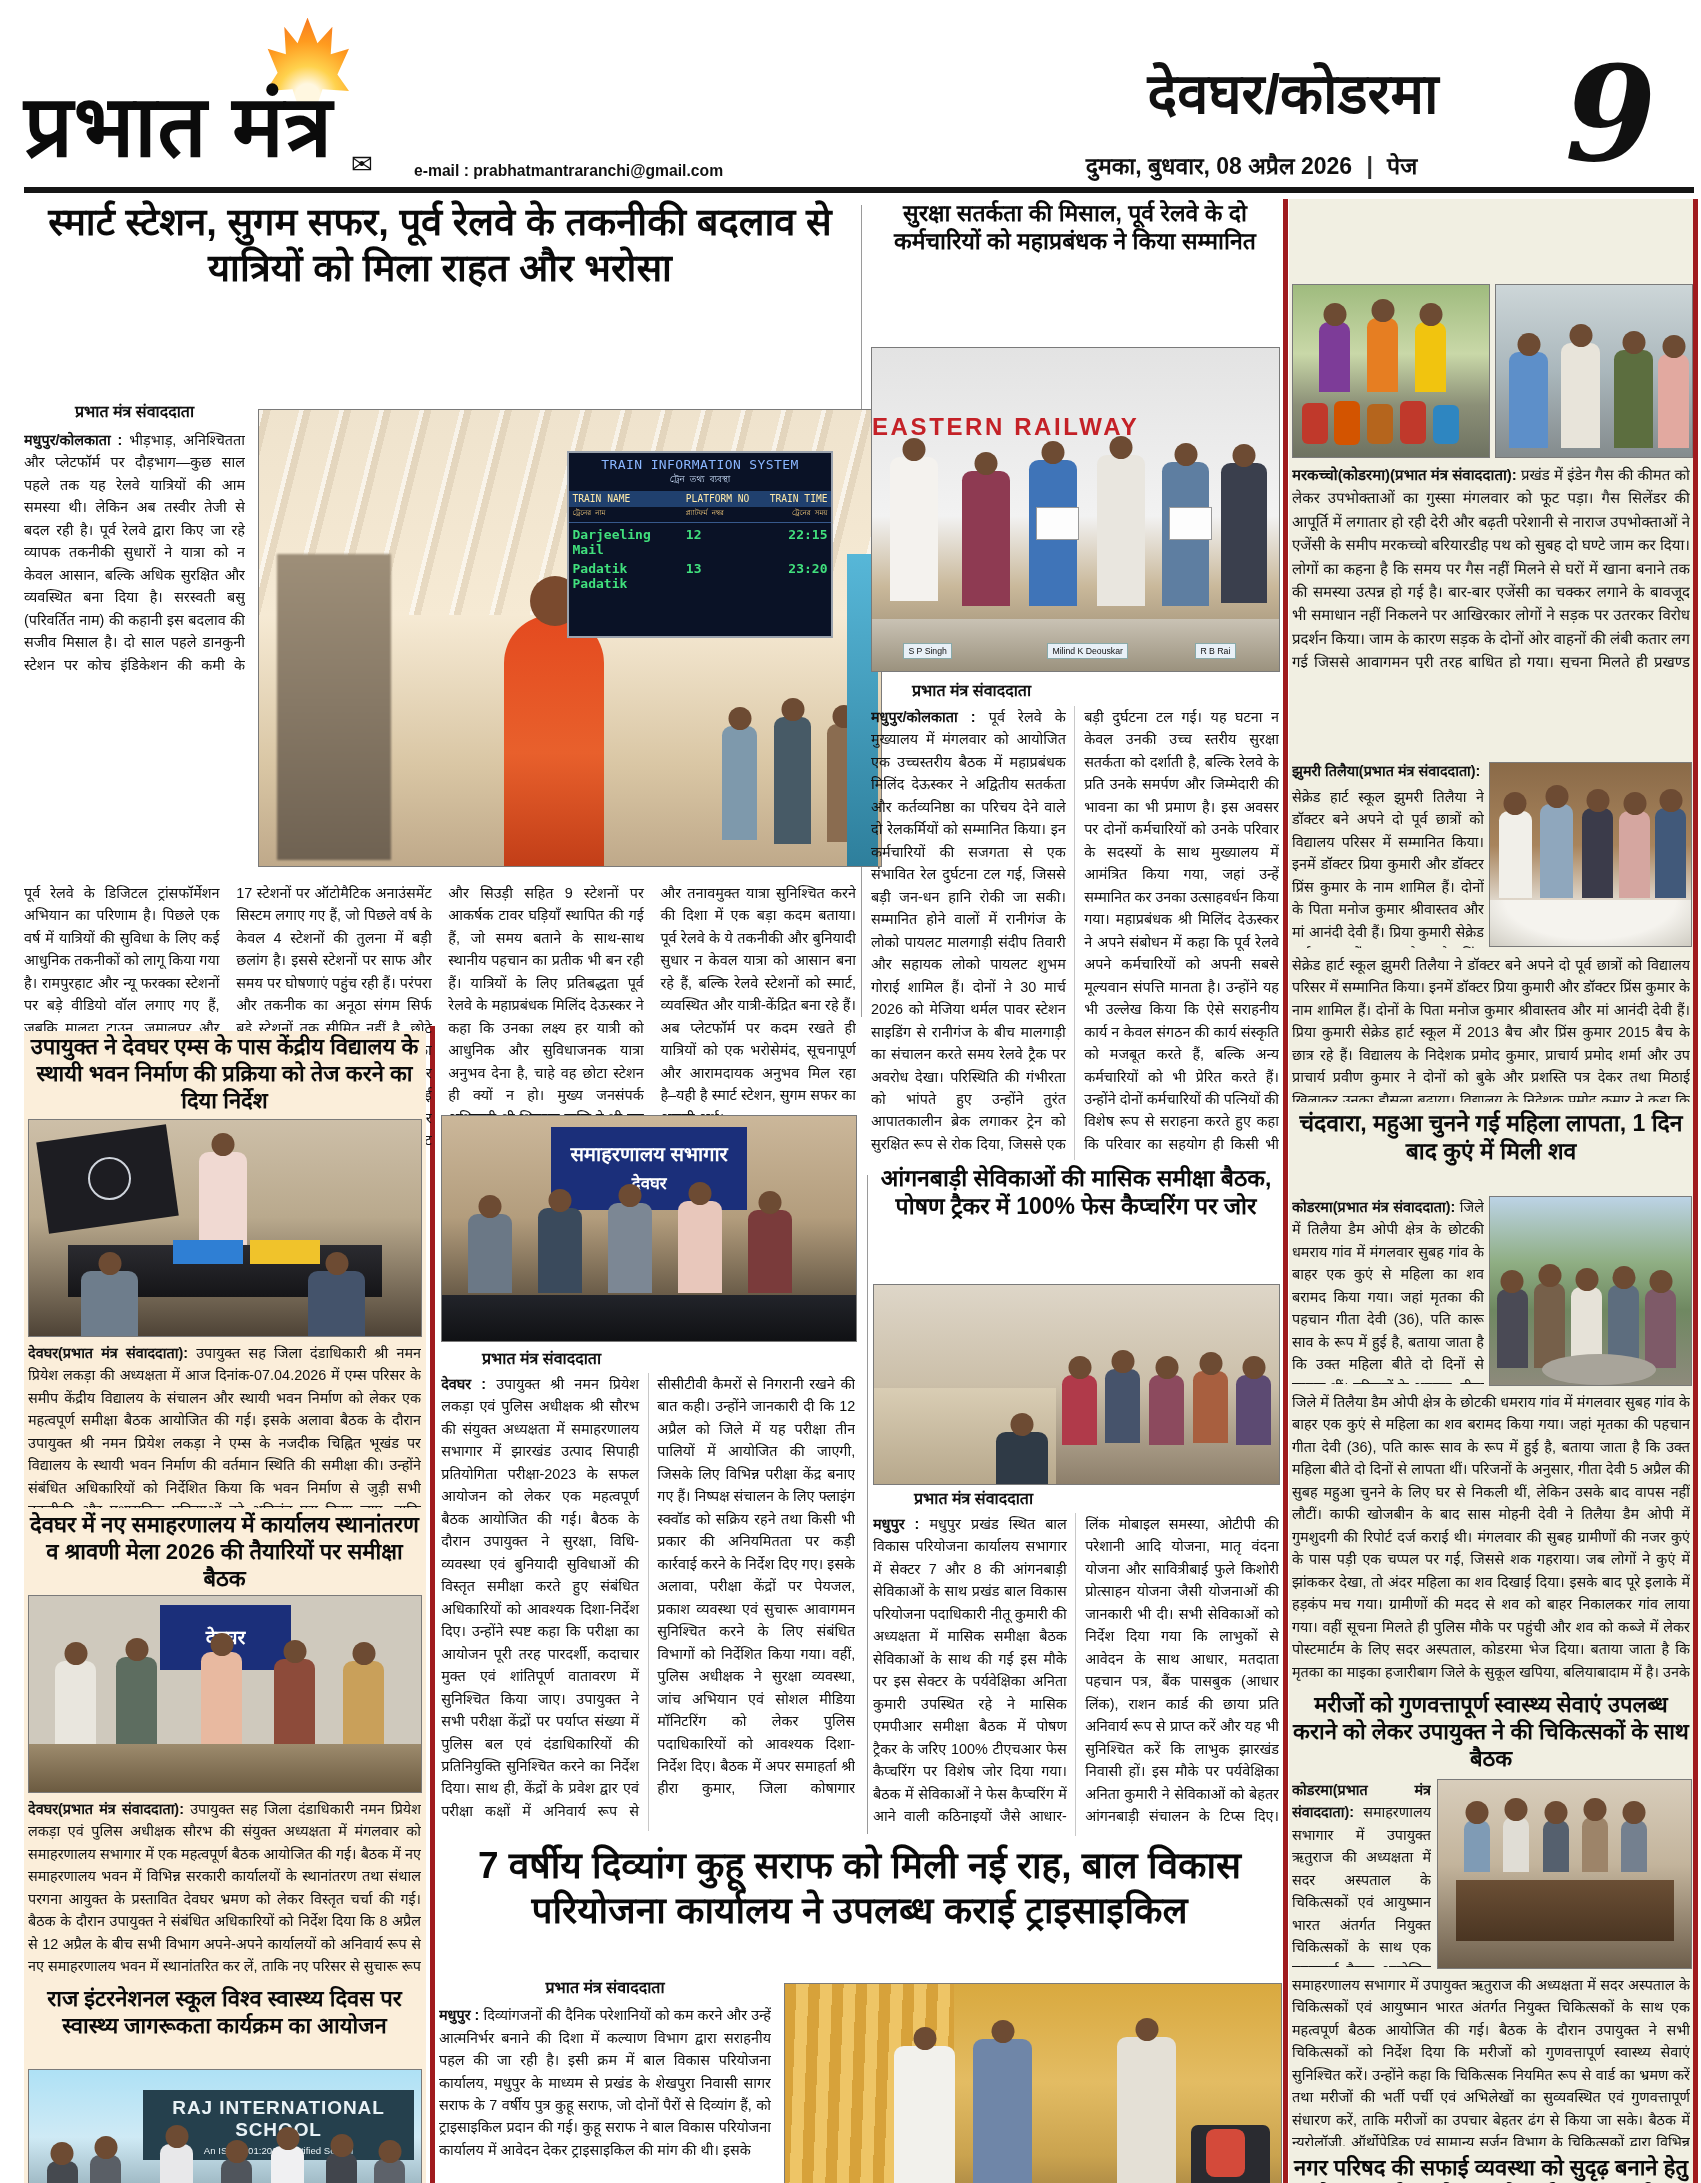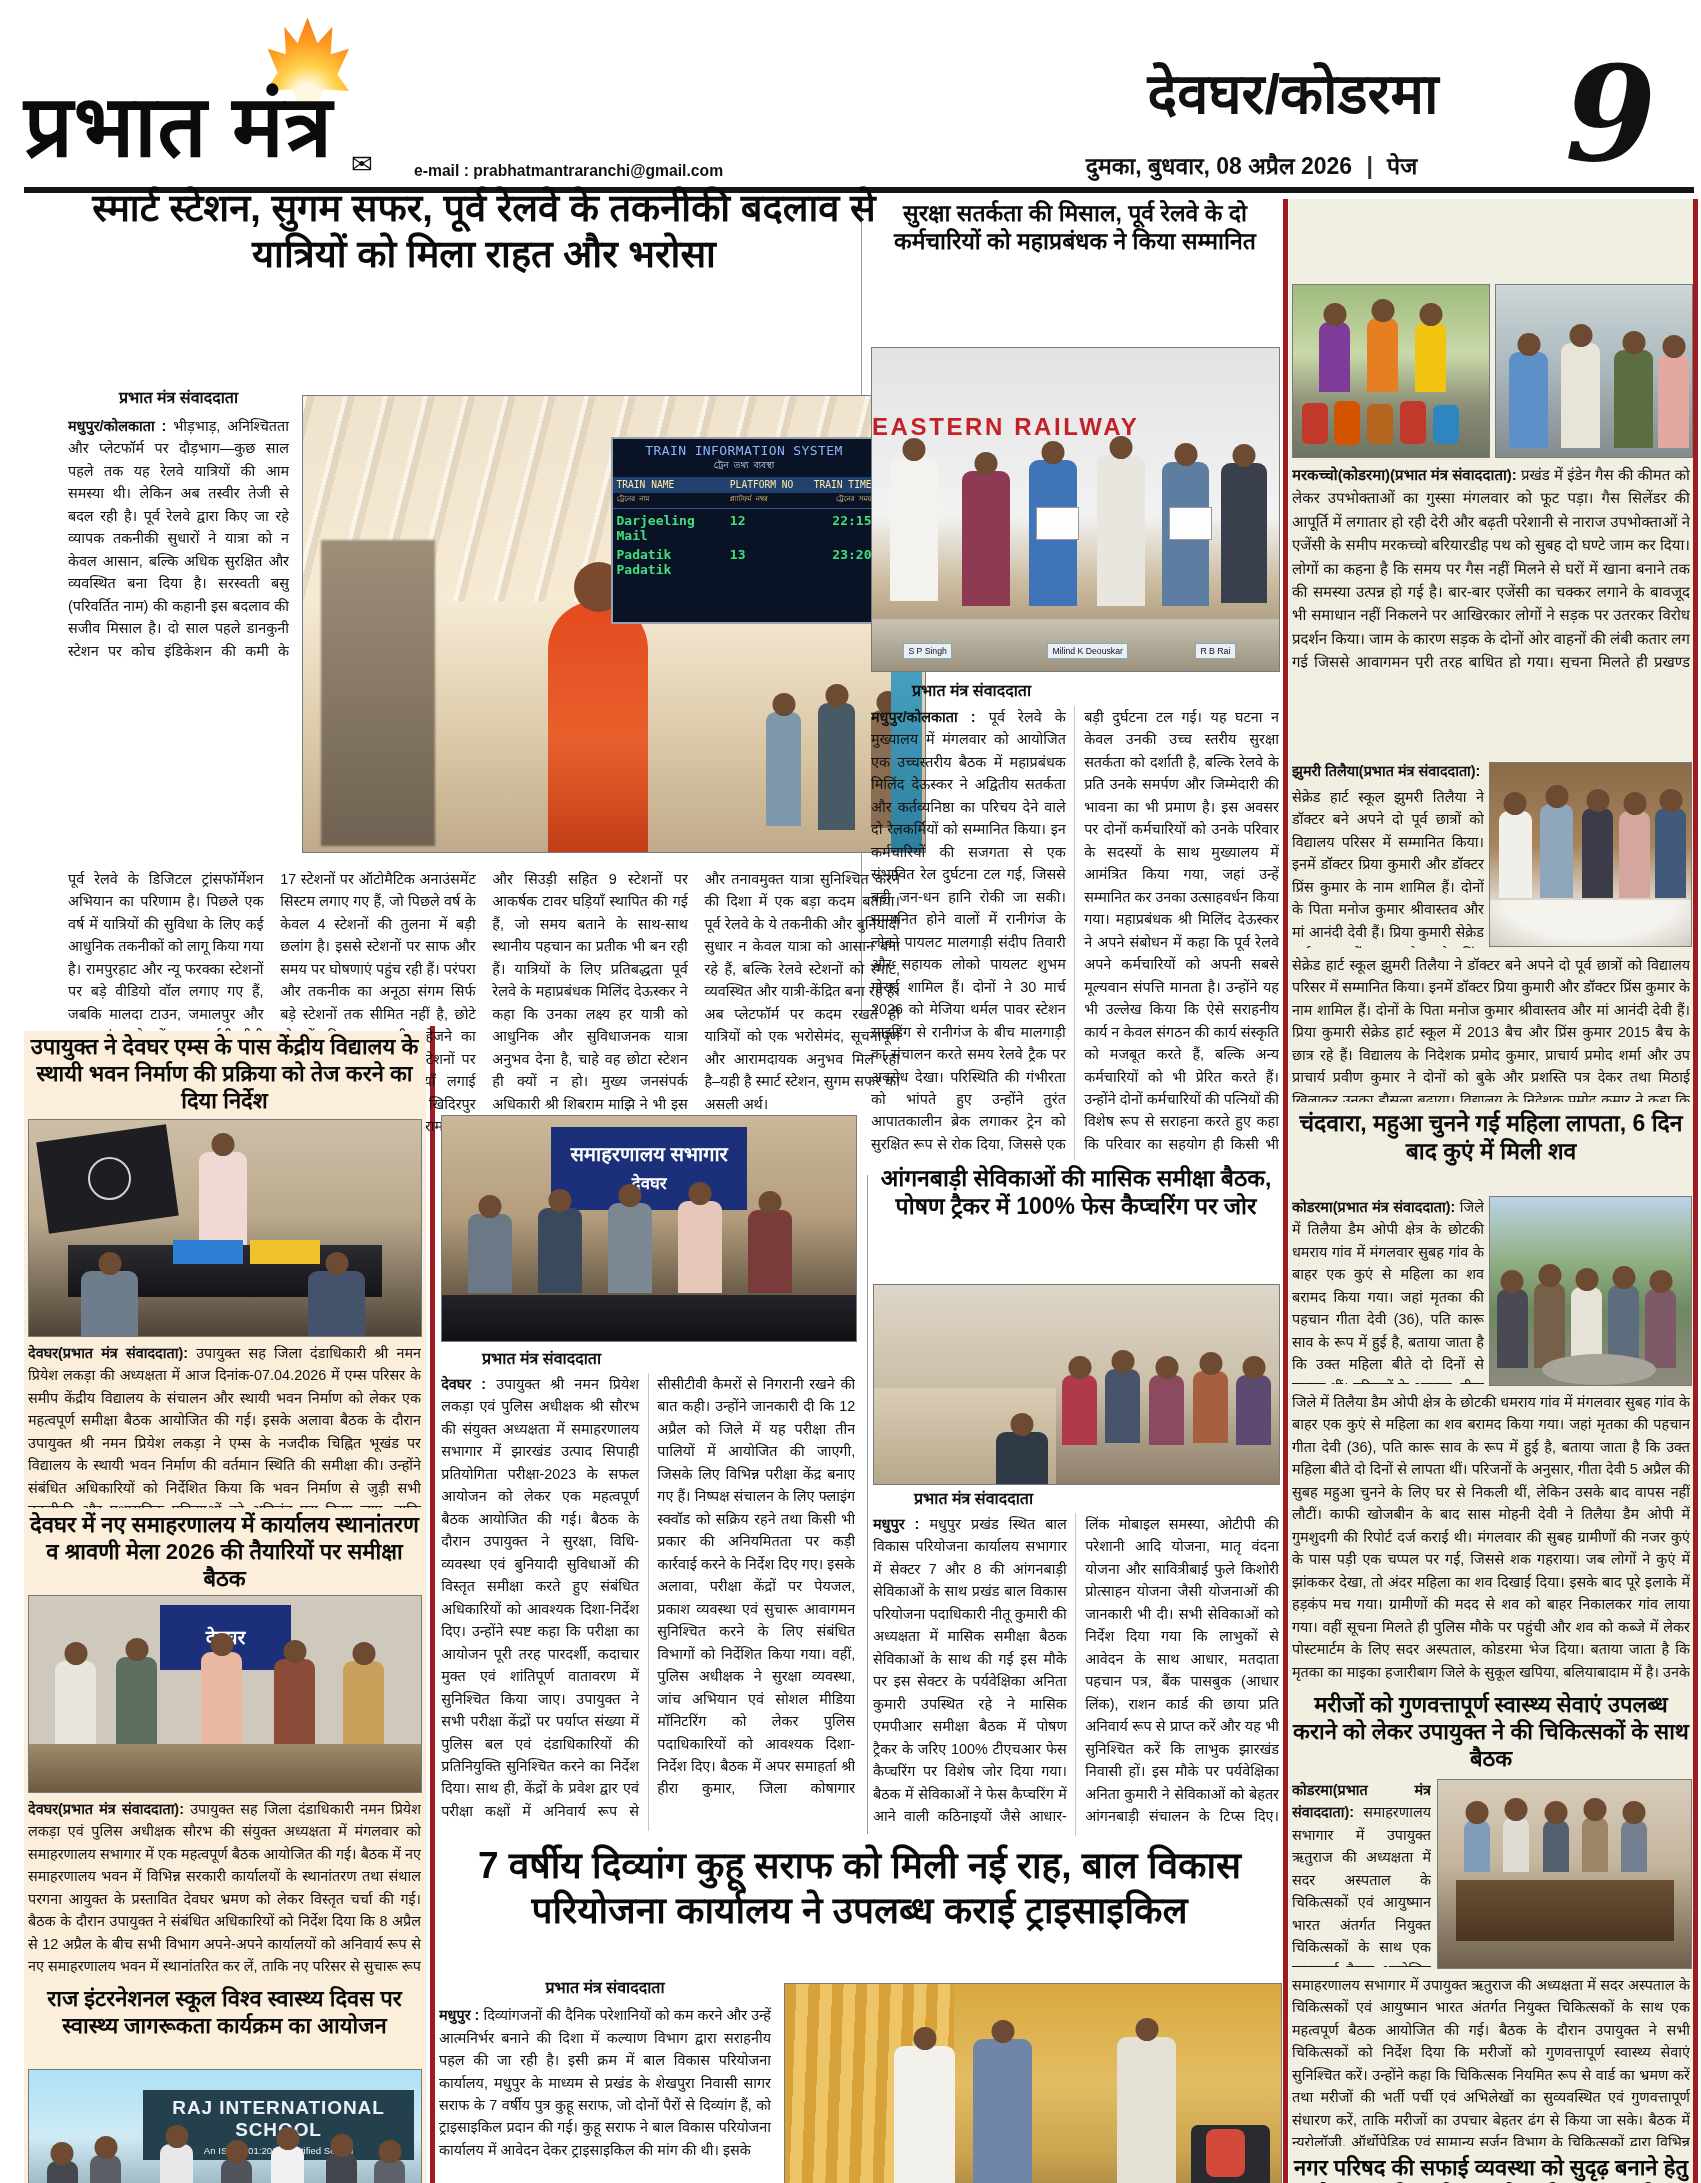--- a/index.html
+++ b/index.html
@@ -60,21 +60,21 @@
     </div>
     <div class="abs pagenum" style="left:1541px;top:31px;">9</div>
   </div>
   <div class="hrule-black" style="left:24px;top:187px;width:1670px;"></div>
 
   <div class="vrule-red" style="left:1283px;top:199px;height:2439px;"></div>
   <div class="vrule-red" style="left:1693px;top:199px;height:2439px;"></div>
   <div class="vrule-red" style="left:430px;top:1026px;height:1611px;"></div>
   <div class="vrule-gray" style="left:861px;top:205px;height:812px;"></div>
 
-  <div class="abs" style="left:24px;top:185px;width:832px;height:827px;margin-left:44px;">
+  <div class="abs" style="left:24px;top:199px;width:832px;height:827px;">
     <div class="hl" style="font-size:38px;width:832px;height:188px;">स्मार्ट स्टेशन, सुगम सफर, पूर्व रेलवे के तकनीकी बदलाव से यात्रियों को मिला राहत और भरोसा</div>
     <div class="abs" style="left:0;top:201px;width:221px;">
       <div class="byline">प्रभात मंत्र संवाददाता</div>
       <div class="bodytext" style="margin-top:7px;height:245px;">
         <span class="dateline">मधुपुर/कोलकाता :</span>
         <span>भीड़भाड़, अनिश्चितता और प्लेटफॉर्म पर दौड़भाग—कुछ साल पहले तक यह रेलवे यात्रियों की आम समस्या थी। लेकिन अब तस्वीर तेजी से बदल रही है। पूर्व रेलवे द्वारा किए जा रहे व्यापक तकनीकी सुधारों ने यात्रा को न केवल आसान, बल्कि अधिक सुरक्षित और व्यवस्थित बना दिया है। सरस्वती बसु (परिवर्तित नाम) की कहानी इस बदलाव की सजीव मिसाल है। दो साल पहले डानकुनी स्टेशन पर कोच इंडिकेशन की कमी के कारण उन्हें भारी सामान के साथ प्लेटफॉर्म पर दौड़ना पड़ा था और उनकी ट्रेन छूटते-छूटते बची थी। आज वही सरस्वती डिजिटल डिस्प्ले के नीचे आराम से खड़ी होकर कहती हैं, अब स्टेशन खुद बताता है कि मुझे कहाँ खड़ा होना है—न कोई अंदाजा, न कोई भागदौड़। यह बदलाव</span>
       </div>
     </div>
 
     <div class="photo" style="left:234px;top:210px;width:622px;height:456px;
@@ -179,21 +179,21 @@
       <div class="abs" style="left:0;bottom:0;width:100%;height:46px;background:radial-gradient(ellipse at 50% 0%,#f5f3ee 60%,#cfccc2 100%);"></div>
     </div>
     <div class="bodytext" style="position:absolute;left:0;top:85px;width:192px;height:188px;">
       <span class="dateline">झुमरी तिलैया(प्रभात मंत्र संवाददाता):</span>
     </div>
     <div class="bodytext abs" style="left:0;top:111px;width:192px;height:162px;">सेक्रेड हार्ट स्कूल झुमरी तिलैया ने डॉक्टर बने अपने दो पूर्व छात्रों को विद्यालय परिसर में सम्मानित किया। इनमें डॉक्टर प्रिया कुमारी और डॉक्टर प्रिंस कुमार के नाम शामिल हैं। दोनों के पिता मनोज कुमार श्रीवास्तव और मां आनंदी देवी हैं। प्रिया कुमारी सेक्रेड हार्ट स्कूल में 2013 बैच और प्रिंस कुमार 2015 बैच के छात्र रहे हैं। विद्यालय के निदेशक प्रमोद कुमार, प्राचार्य प्रमोद शर्मा और उप प्राचार्य प्रवीण कुमार ने दोनों को बुके और प्रशस्ति पत्र देकर तथा मिठाई खिलाकर उनका हौसला बढ़ाया। विद्यालय के निदेशक प्रमोद कुमार ने कहा कि सेक्रेड हार्ट स्कूल का इतिहास उपलब्धियों से भरा रहा है। इसी कड़ी में दो और नाम जुड़ गए हैं। निदेशक प्रमोद कुमार ने कहा कि प्रिया कुमारी का रुझान विज्ञान के प्रति शुरू से ही रहा है। 2013 में उसके द्वारा बनाया गया मॉडल नेशनल लेवल तक गया था। कार्यक्रम में उपस्थित सेक्रेड हार्ट स्कूल के छात्रों का मनोबल बढ़ाते हुए डॉक्टर प्रिया कुमारी और प्रिंस कुमार ने कहा कि सफलता के लिए मेहनत और त्याग जरूरी है। प्राचार्य प्रमोद शर्मा ने कार्यक्रम में उपस्थित बच्चों को दोनों से प्रेरणा लेने की जरूरत बताई। कार्यक्रम में शगुफ्ता परवीन, सत्येंद्र कुमार सिंह, शुभम झा, कामिनी सहाय, मनोज पाण्डेय सहित क्लास टेन के कई बच्चे मौजूद थे।</div>
     <div class="bodytext abs" style="left:0;top:279px;width:398px;height:148px;">सेक्रेड हार्ट स्कूल झुमरी तिलैया ने डॉक्टर बने अपने दो पूर्व छात्रों को विद्यालय परिसर में सम्मानित किया। इनमें डॉक्टर प्रिया कुमारी और डॉक्टर प्रिंस कुमार के नाम शामिल हैं। दोनों के पिता मनोज कुमार श्रीवास्तव और मां आनंदी देवी हैं। प्रिया कुमारी सेक्रेड हार्ट स्कूल में 2013 बैच और प्रिंस कुमार 2015 बैच के छात्र रहे हैं। विद्यालय के निदेशक प्रमोद कुमार, प्राचार्य प्रमोद शर्मा और उप प्राचार्य प्रवीण कुमार ने दोनों को बुके और प्रशस्ति पत्र देकर तथा मिठाई खिलाकर उनका हौसला बढ़ाया। विद्यालय के निदेशक प्रमोद कुमार ने कहा कि सेक्रेड हार्ट स्कूल का इतिहास उपलब्धियों से भरा रहा है। इसी कड़ी में दो और नाम जुड़ गए हैं। निदेशक प्रमोद कुमार ने कहा कि प्रिया कुमारी का रुझान विज्ञान के प्रति शुरू से ही रहा है। 2013 में उसके द्वारा बनाया गया मॉडल नेशनल लेवल तक गया था। कार्यक्रम में उपस्थित सेक्रेड हार्ट स्कूल के छात्रों का मनोबल बढ़ाते हुए डॉक्टर प्रिया कुमारी और प्रिंस कुमार ने कहा कि सफलता के लिए मेहनत और त्याग जरूरी है। प्राचार्य प्रमोद शर्मा ने कार्यक्रम में उपस्थित बच्चों को दोनों से प्रेरणा लेने की जरूरत बताई। कार्यक्रम में शगुफ्ता परवीन, सत्येंद्र कुमार सिंह, शुभम झा, कामिनी सहाय, मनोज पाण्डेय सहित क्लास टेन के कई बच्चे मौजूद थे।</div>
   </div>
 
   <div class="abs" style="left:1292px;top:1109px;width:398px;height:579px;">
-    <div class="hl" style="font-size:23px;width:398px;height:81px;">चंदवारा, महुआ चुनने गई महिला लापता, 6 दिन बाद कुएं में मिली शव</div>
+    <div class="hl" style="font-size:23px;width:398px;height:81px;">चंदवारा, महुआ चुनने गई महिला लापता, 1 दिन बाद कुएं में मिली शव</div>
     <div class="photo" style="left:197px;top:87px;width:201px;height:188px;background:linear-gradient(180deg,#bcd3e6 0%,#8fae83 35%,#6f8861 60%,#8d8a7c 100%);">
       <div class="person" style="left:6.5px;bottom:17.5px;width:31px;height:79px;background:#4a4a55;"></div>
       <div class="person" style="left:44px;bottom:17.5px;width:31px;height:85px;background:#76604a;"></div>
       <div class="person" style="left:81px;bottom:17.5px;width:31px;height:81px;background:#e6e2d8;"></div>
       <div class="person" style="left:118px;bottom:17.5px;width:31px;height:83px;background:#5d6d7e;"></div>
       <div class="person" style="left:155px;bottom:17.5px;width:31px;height:79px;background:#7e5a68;"></div>
       <div class="abs" style="left:52px;bottom:0;width:114px;height:31px;border-radius:50%;background:#a8a49a;"></div>
     </div>
     <div class="bodytext abs" style="left:0;top:87px;width:192px;height:188px;">
       <span class="dateline">कोडरमा(प्रभात मंत्र संवाददाता):</span>

